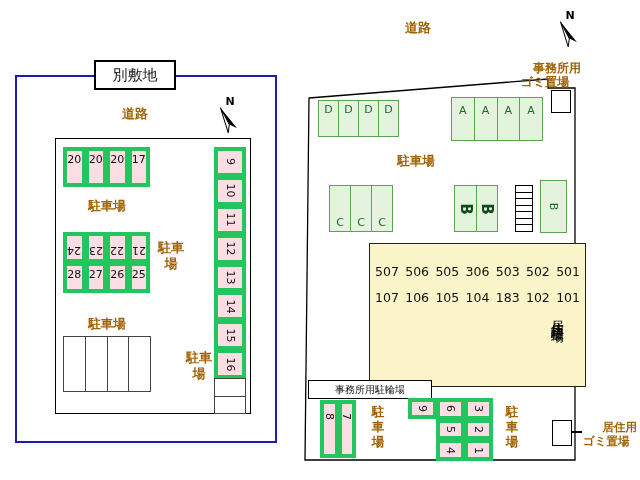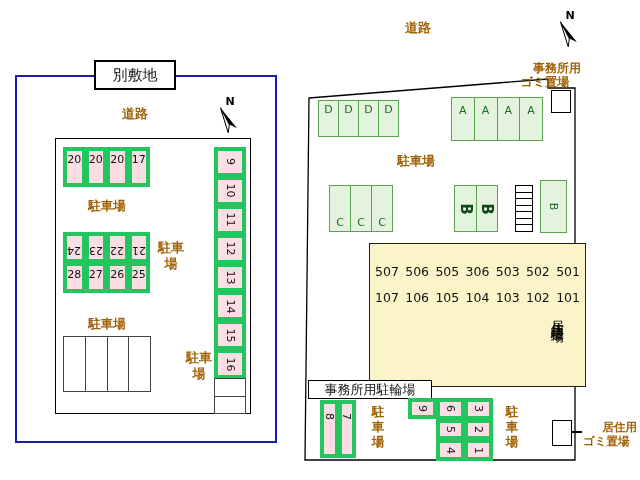--- a/index.html
+++ b/index.html
@@ -227,30 +227,30 @@
       <span>306</span>
       <span>503</span>
       <span>502</span>
       <span>501</span>
     </div>
     <div class="brow">
       <span>107</span>
       <span>106</span>
       <span>105</span>
       <span>104</span>
-      <span>103</span>
+      <span>183</span>
       <span>102</span>
       <span>101</span>
     </div>
   </div>
 
   <div class="vlabel" style="left:549px;top:310px;height:48px;">居住用駐輪場</div>
 
   <div class="outline-black" style="left:308px;top:380px;width:124px;height:19px;background:#fff;display:flex;align-items:center;justify-content:center;">
-    <span style="font-size:13px;">事務所用駐輪場</span>
+    <span style="font-size:10px;">事務所用駐輪場</span>
   </div>
 
   <div class="cells" style="left:320px;top:400px;width:36px;height:58px;">
     <div class="cell pink t pt6">
         <span class="r90">8</span>
       </div>
     <div class="cell pink t pt6">
         <span class="r90">7</span>
       </div>
   </div>

